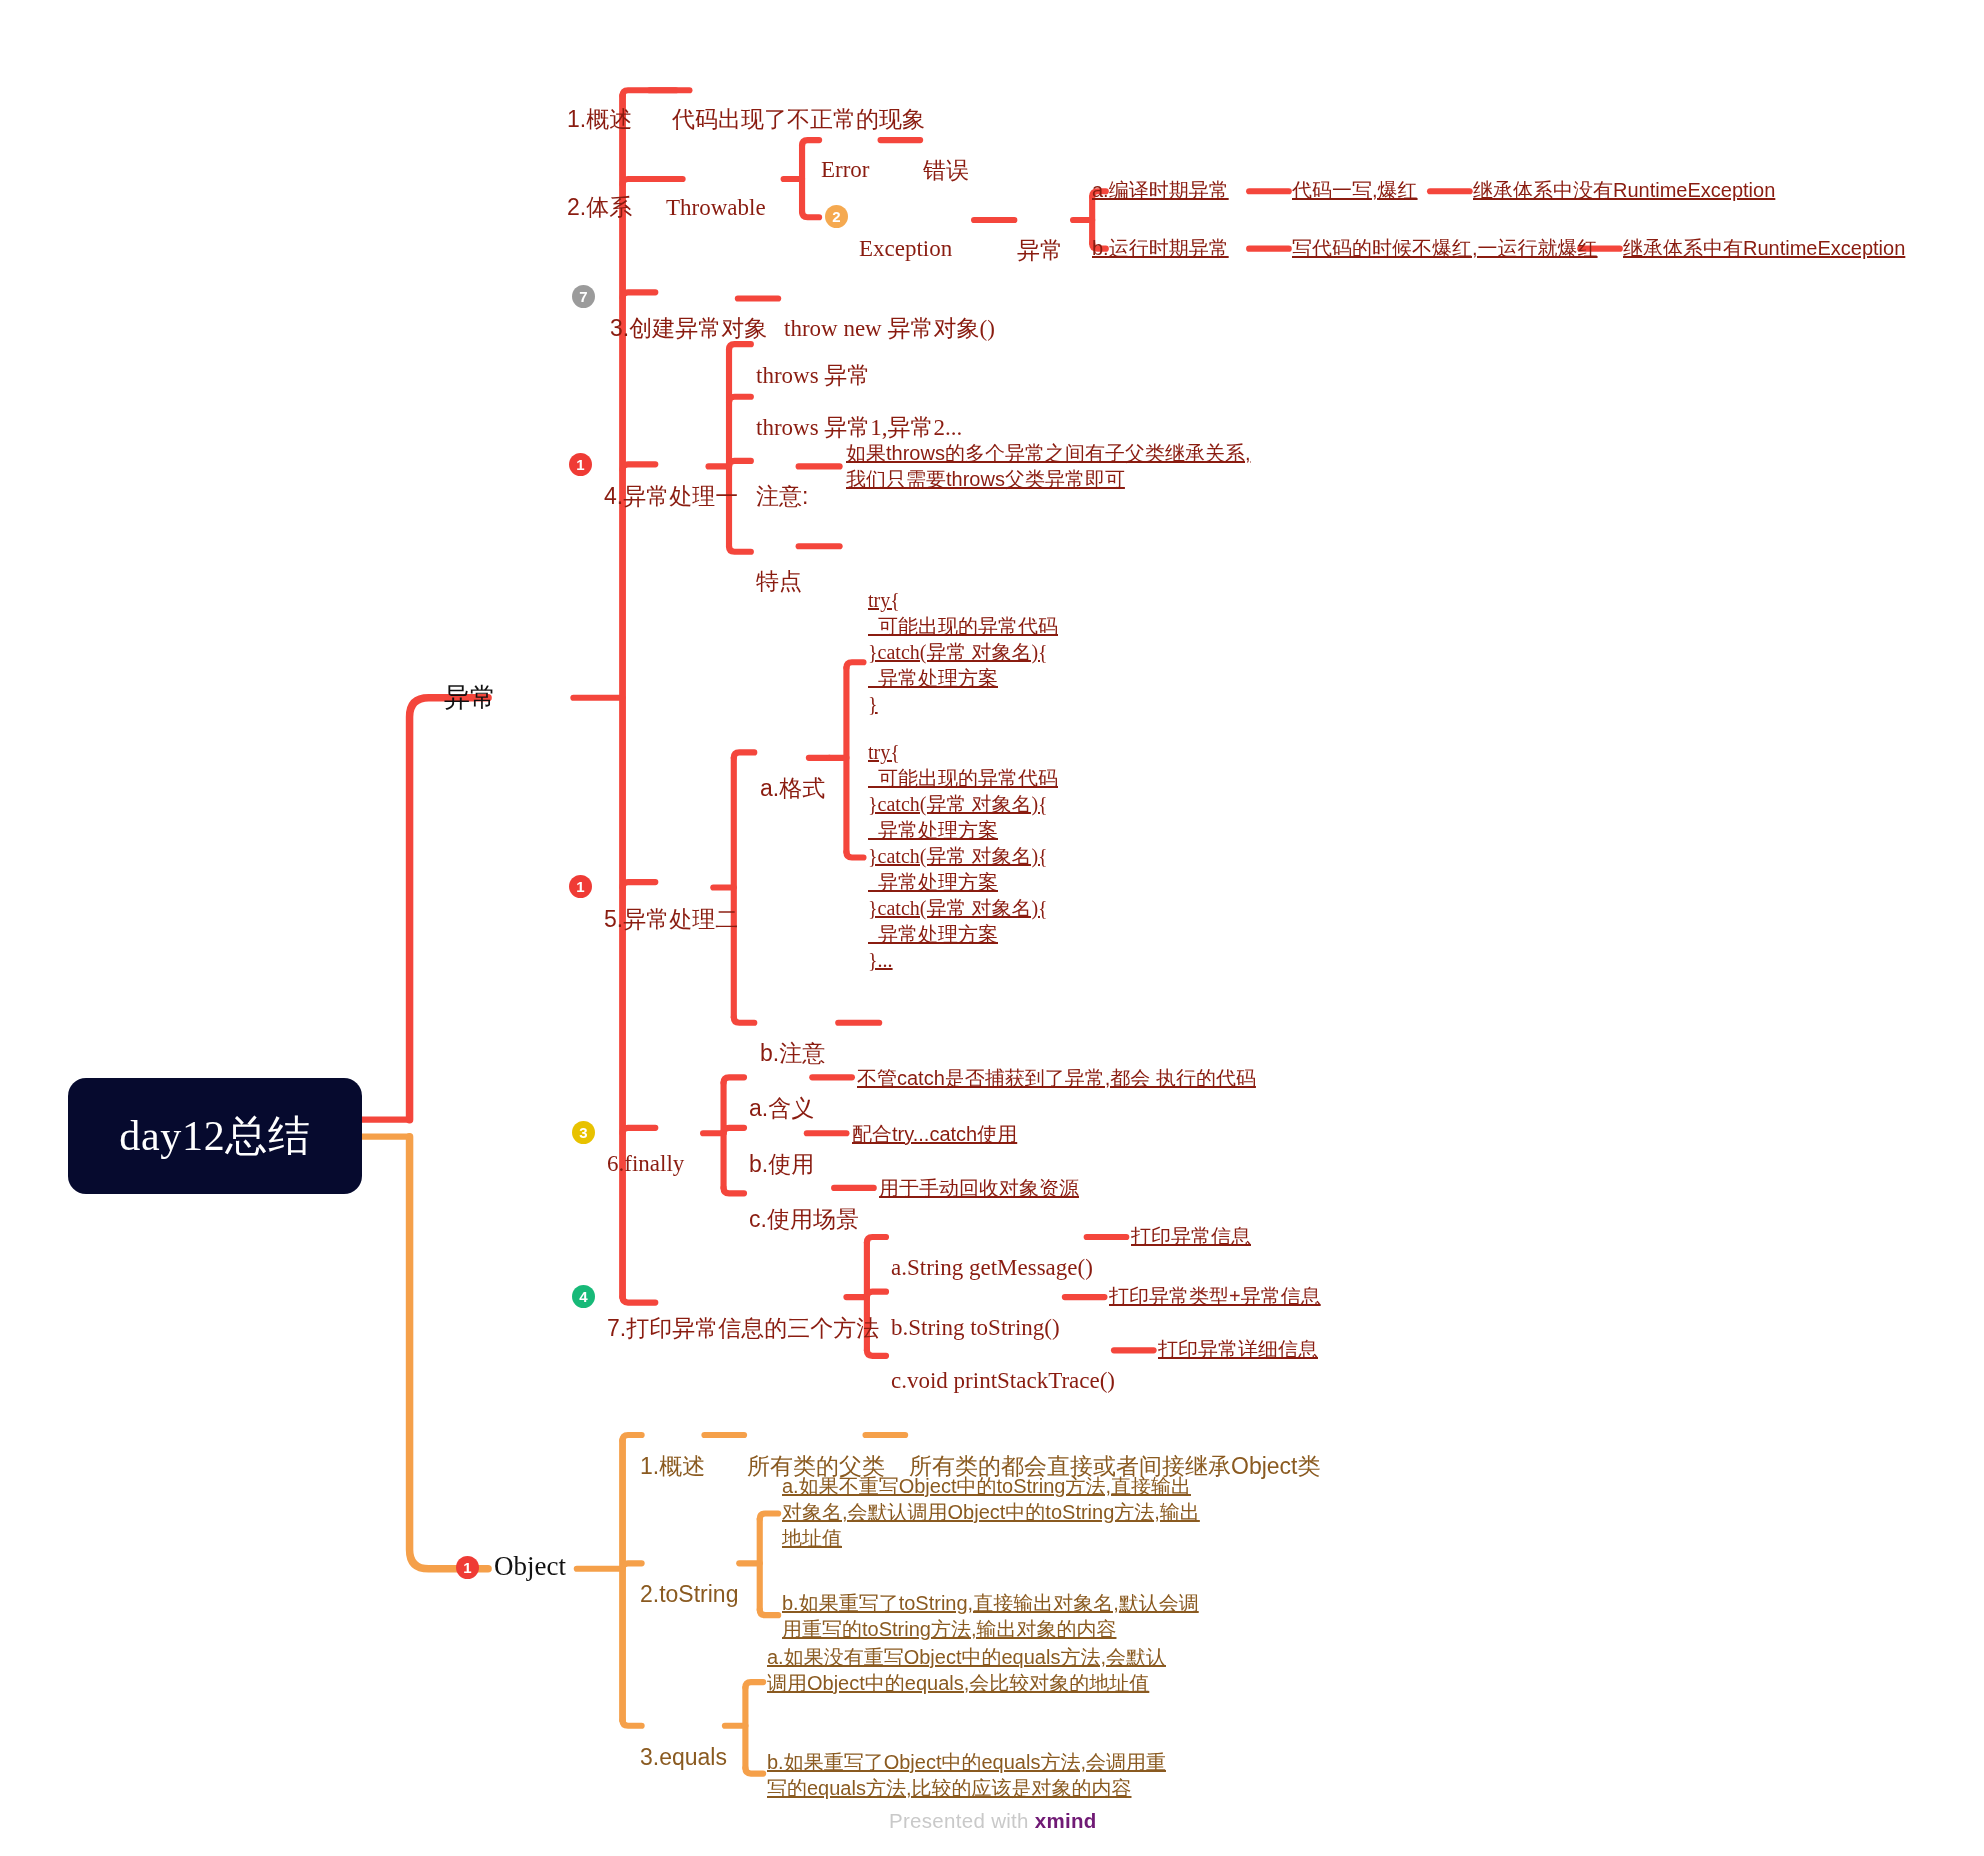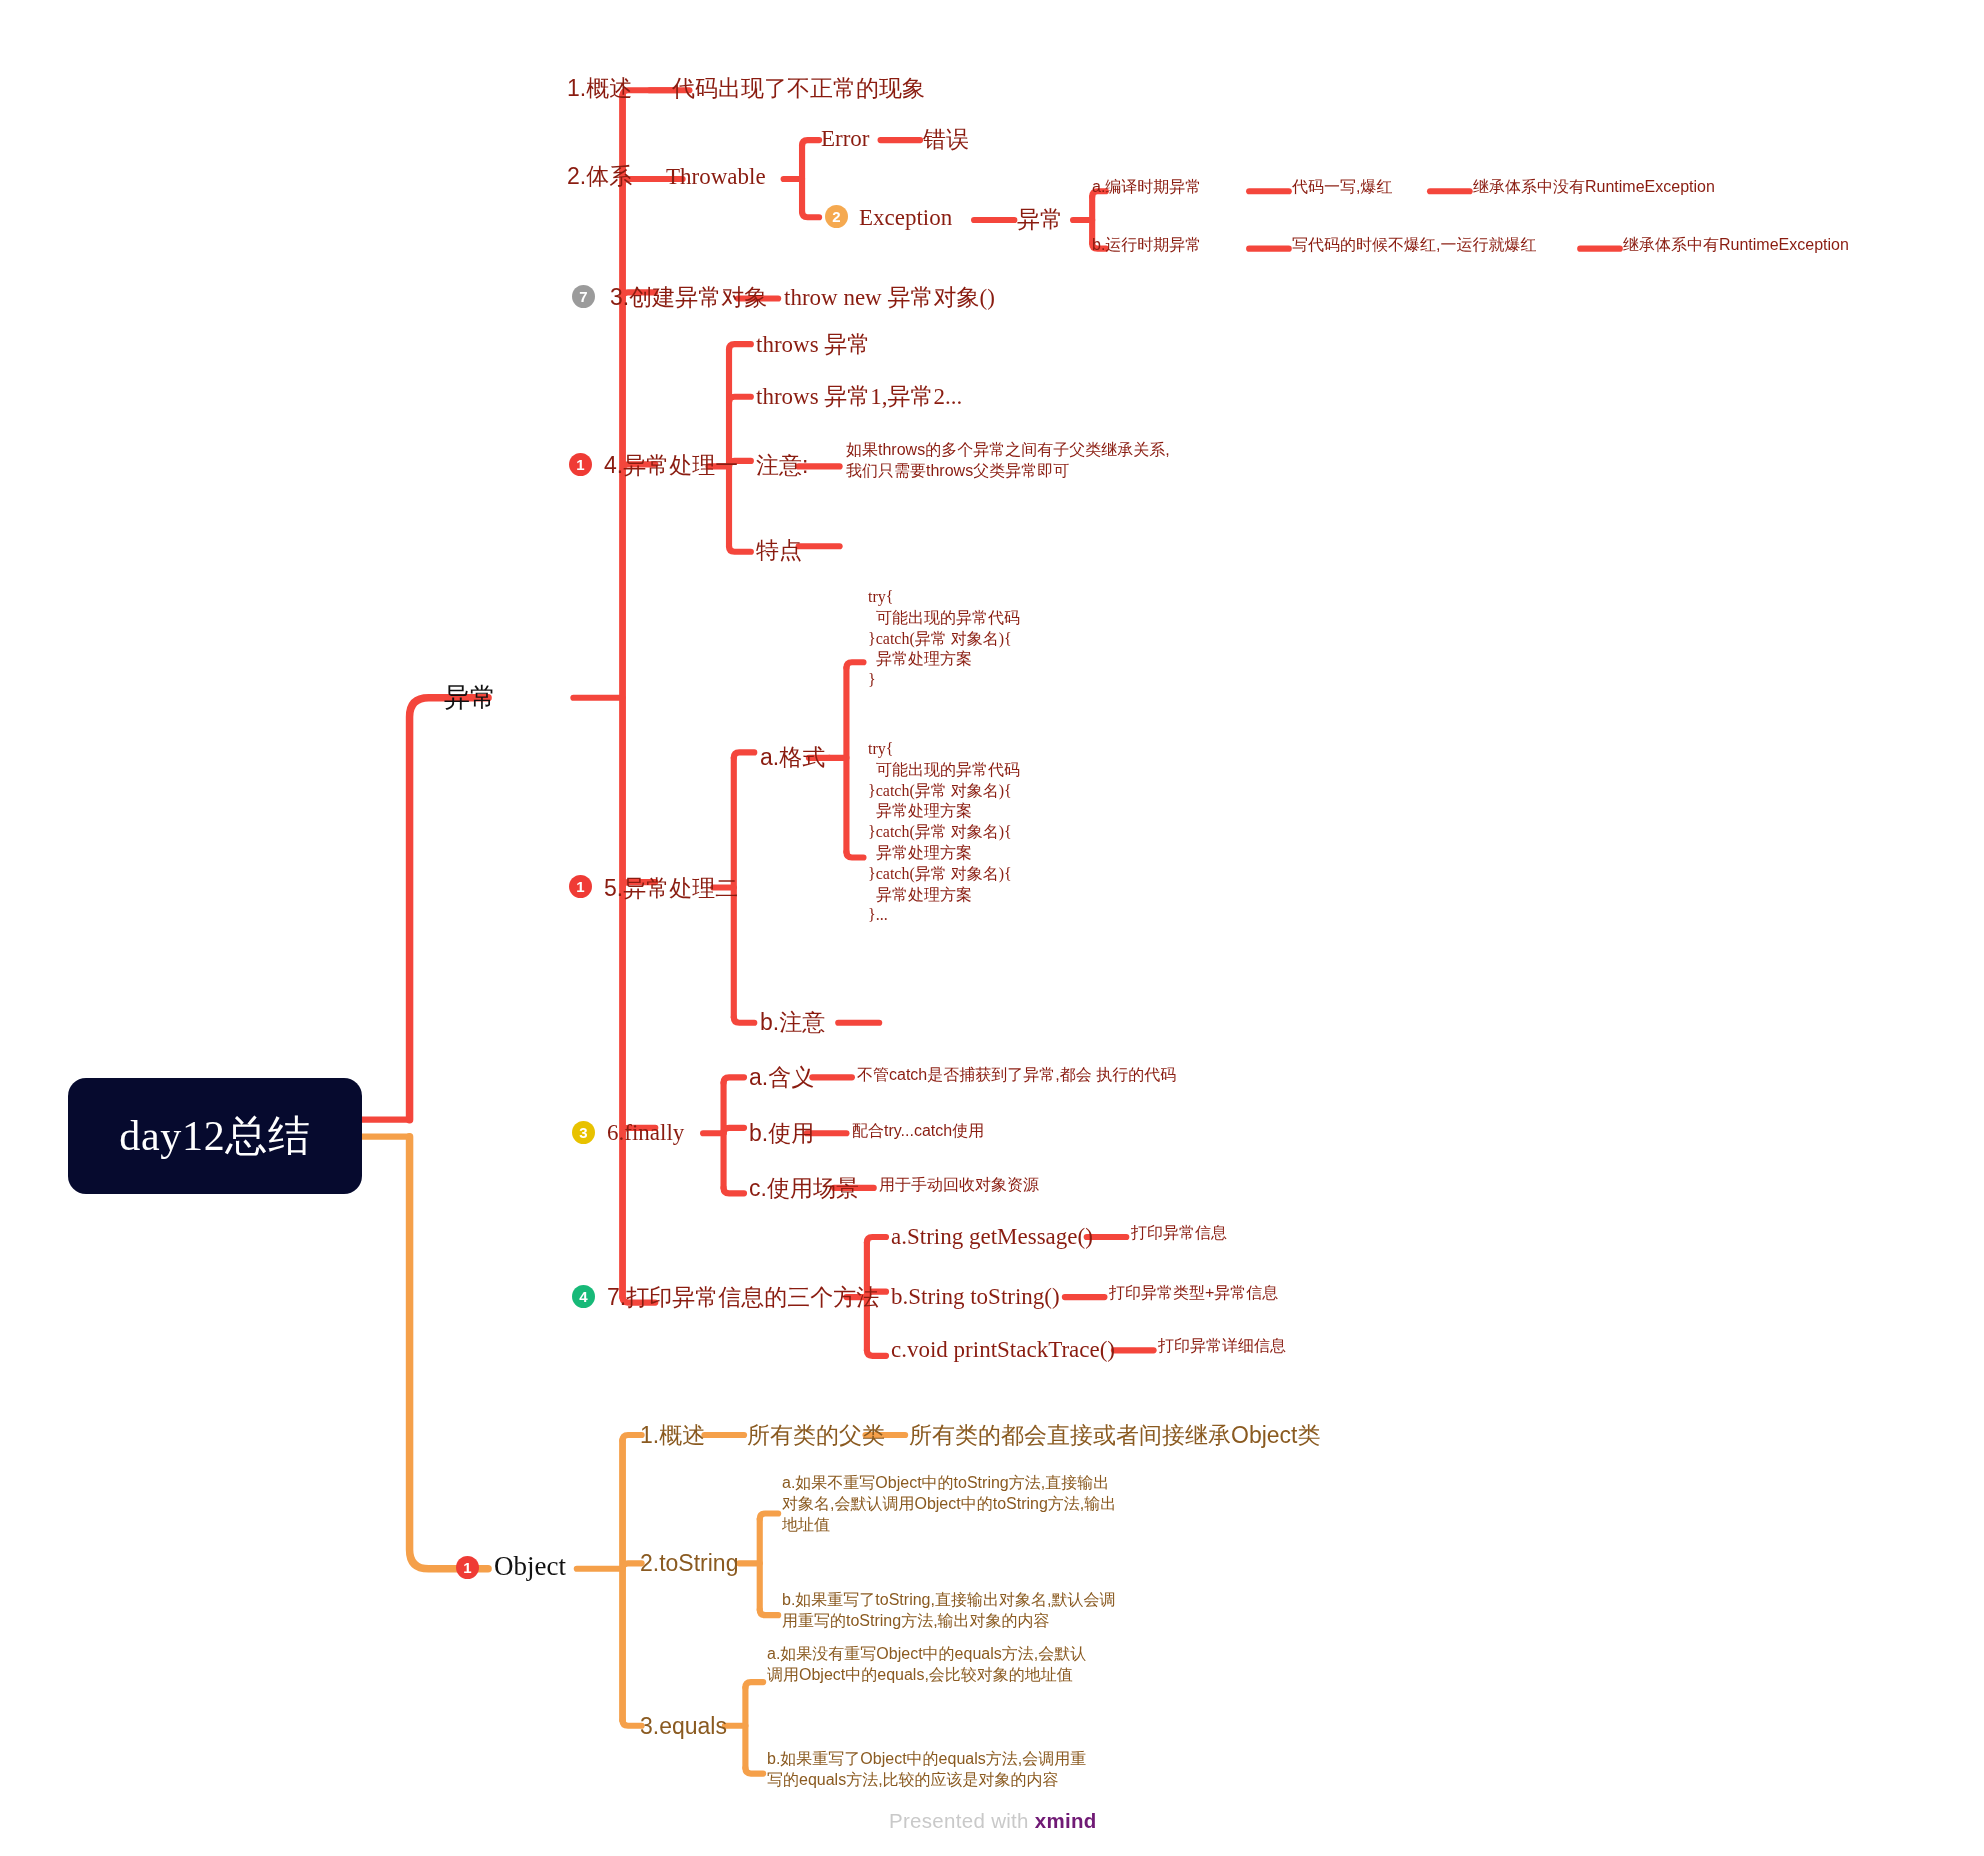--- a/index.html
+++ b/index.html
@@ -31,22 +31,22 @@
   
   .mainlabel {
     color:#111111;
     font-size:27px;
     font-family:"Liberation Serif", serif;
   }
   .mainlabel.sans { font-family:"Liberation Sans", sans-serif; font-size:26px; }
   .t-red2  { color:#8a1c10; }
   .t-orange2{ color:#8a5a20; }
 
-  .sz-l  { font-size:23px; }
-  .sz-m  { font-size:16px; }
+  .sz-l  { font-size:23px;margin-top:31px; }
+  .sz-m  { font-size:20px;text-decoration:underline; }
 
   .sans { font-family:"Liberation Sans", sans-serif; }
   .serif{ font-family:"Liberation Serif", serif; }
 
   
   .marker {
     position:absolute;
     width:23px; height:23px;
     border-radius:50%;
     color:#ffffff;

